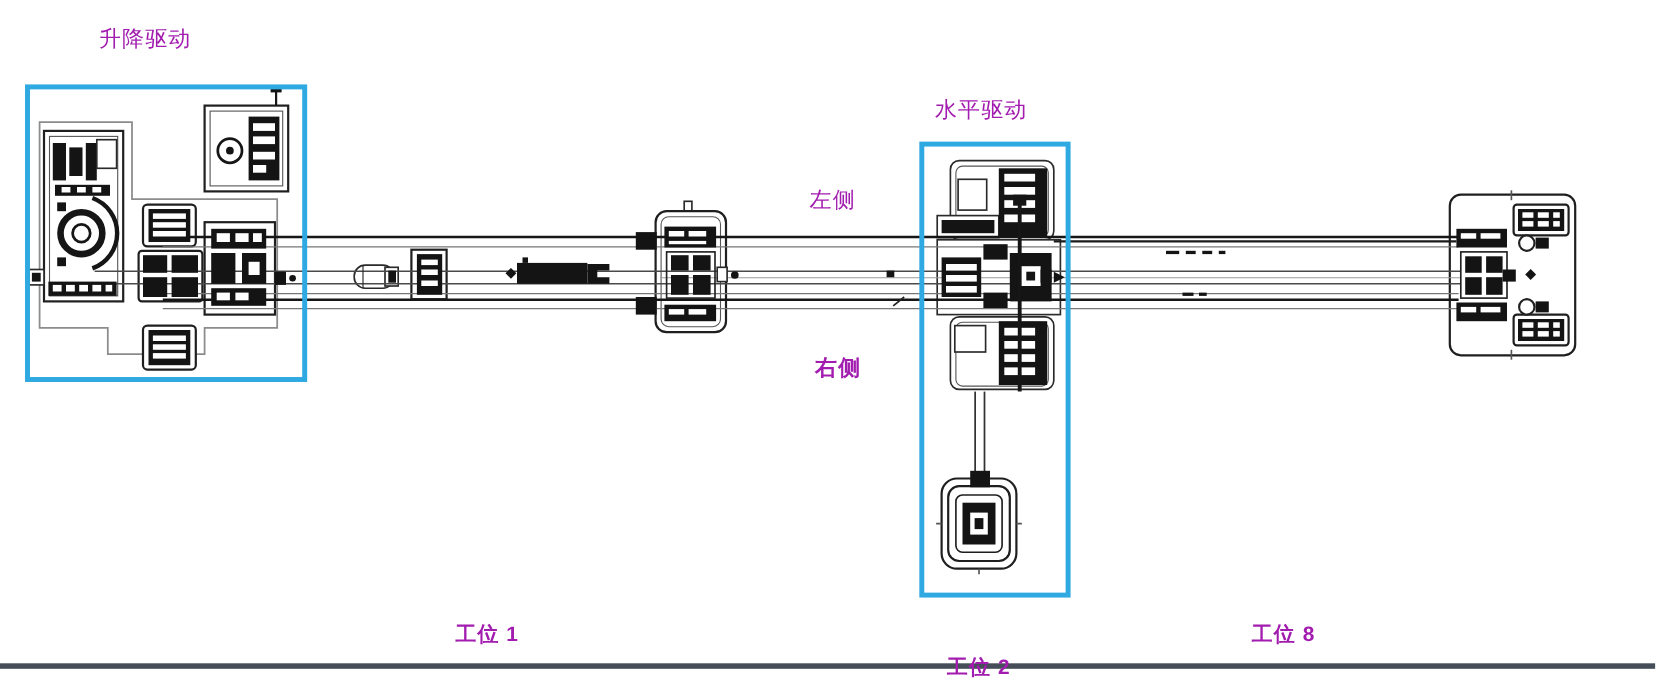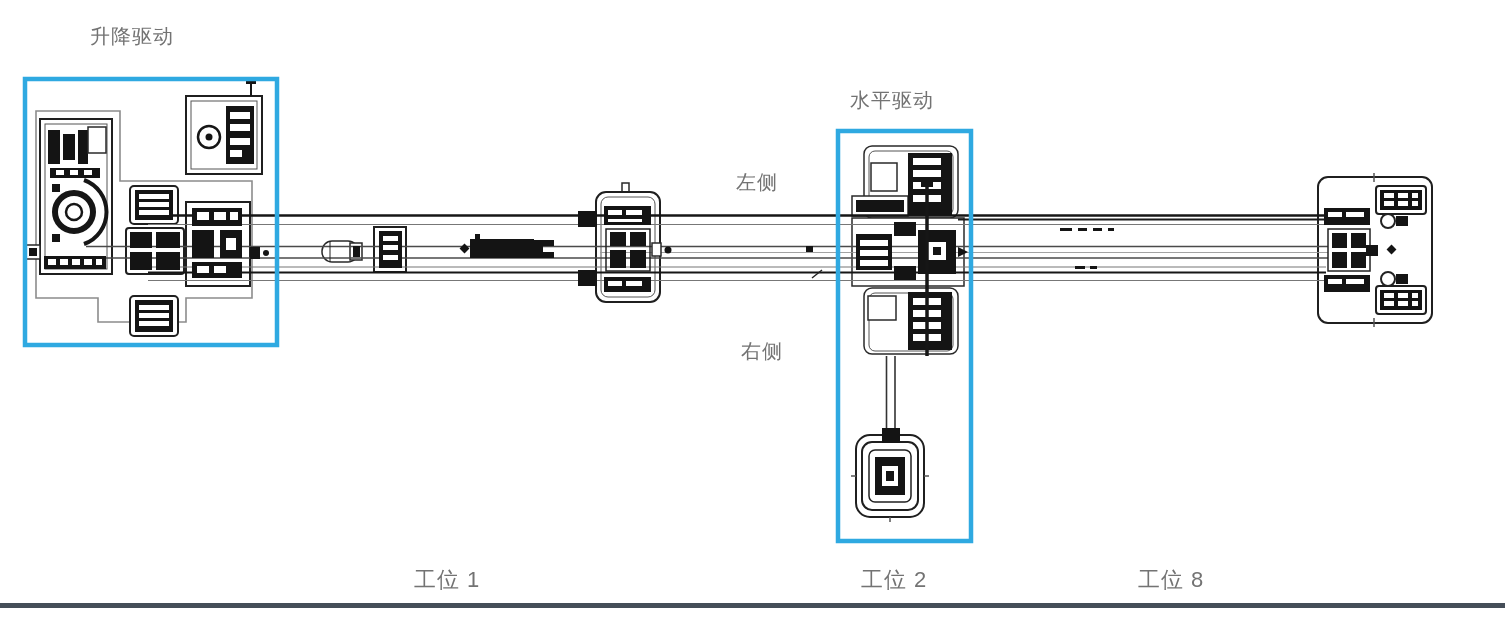--- a/index.html
+++ b/index.html
@@ -7,27 +7,27 @@
     position:relative;
     width:1505px;
     height:628px;
     background:#ffffff;
     overflow:hidden;
     font-family:"Liberation Sans", sans-serif;
   }
   .drawing{position:absolute;left:0;top:0;width:1505px;height:628px;}
   .label{
     position:absolute;
-    color:#737373;
+    color:#a21caf;
     font-size:20px;
     line-height:1.1;
     white-space:nowrap;
     letter-spacing:1px;
   }
-  .label.station{font-size:22px;}
+  .label.station{font-size:19px;font-weight:bold;}
   
   .outline{fill:#ffffff;stroke:#1f1f1f;stroke-width:2;}
   .outline-thin{fill:#ffffff;stroke:#2a2a2a;stroke-width:1.5;}
   .frame{fill:none;stroke:#555555;stroke-width:1;}
   .dark{fill:#141414;stroke:none;}
   .slot{fill:#ffffff;stroke:none;}
   .gray{fill:none;stroke:#8c8c8c;stroke-width:1.6;}
   .shaft{stroke:#161616;fill:none;}
 </style>
 </head>
@@ -285,21 +285,21 @@
 
     <rect x="0" y="603" width="1505" height="5" fill="#454E58"></rect>
   </svg>
 
   <div class="label" style="left:90px;top:25px;">升降驱动</div>
 
   <div class="label" style="left:850px;top:89px;text-align:center;">水平驱动</div>
 
   <div class="label" style="left:736px;top:171px;">左侧</div>
 
-  <div class="label" style="left:741px;top:340px;">右侧</div>
+  <div class="label" style="left:741px;top:324px;font-weight:bold;">右侧</div>
 
   <div class="label station" style="left:414px;top:568px;">工位 1</div>
 
-  <div class="label station" style="left:861px;top:568px;text-align:right;">工位 2</div>
+  <div class="label station" style="left:861px;top:598px;text-align:right;">工位 2</div>
 
   <div class="label station" style="left:1138px;top:568px;">工位 8</div>
 
 </div>
 
 </body></html>

